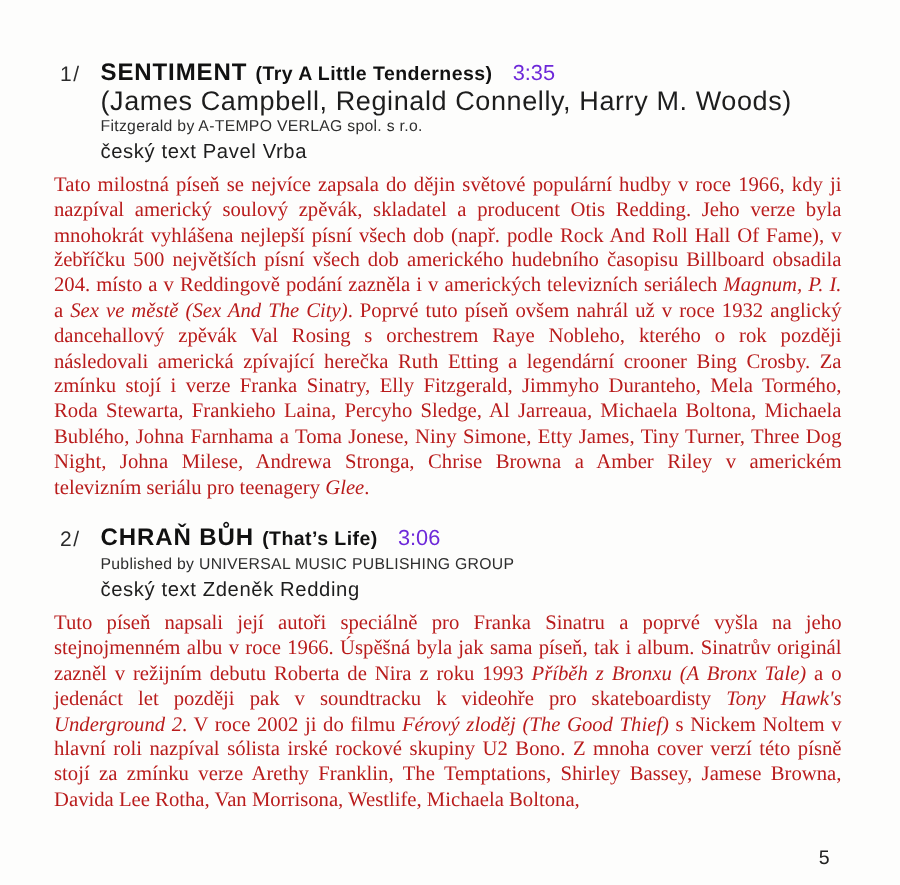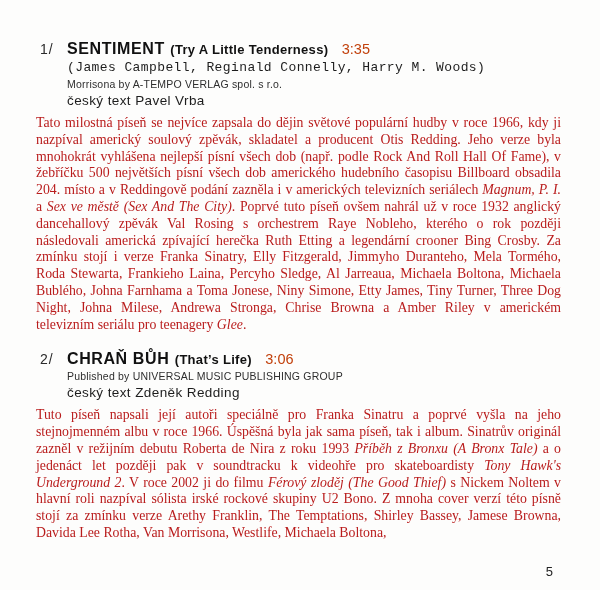--- a/index.html
+++ b/index.html
@@ -45,29 +45,28 @@
   .t-sub {
     font-weight: bold;
     font-size: 13px;
     letter-spacing: 0.3px;
     margin-left: 1px;
     color: #111;
   }
   .t-dur {
     font-size: 14.5px;
     margin-left: 9px;
-    color: #c2410c;
+    color: #6d28d9;
   }
   .t-writers {
-    font-size: 13px;
+    font-size: 18px;
     line-height: 17px;
     margin-top: 1px;
     letter-spacing: 0.4px;
     color: #1d1d1d;
-    font-family: Liberation Mono, monospace;
   }
   .t-pub {
     font-size: 10.5px;
     line-height: 13px;
     margin-top: 2px;
     letter-spacing: 0.2px;
     color: #2e2e2e;
   }
   .t-czech {
     font-size: 13.5px;
@@ -101,21 +100,21 @@
   <section class="track-block">
     <header class="track-heading">
       <span class="t-num">1/</span>
       <div class="t-head-text">
         <div class="t-title-line">
           <span class="t-title">SENTIMENT</span>
           <span class="t-sub">(Try A Little Tenderness)</span>
           <span class="t-dur">3:35</span>
         </div>
         <div class="t-writers">(James Campbell, Reginald Connelly, Harry M. Woods)</div>
-        <div class="t-pub">Morrisona by A-TEMPO VERLAG spol. s r.o.</div>
+        <div class="t-pub">Fitzgerald by A-TEMPO VERLAG spol. s r.o.</div>
         <div class="t-czech">český text Pavel Vrba</div>
       </div>
     </header>
     <p class="desc"><span>Tato milostná píseň se nejvíce zapsala do dějin světové populární hudby v roce 1966, kdy ji nazpíval americký soulový zpěvák, skladatel a producent Otis Redding. Jeho verze byla mnohokrát vyhlášena nejlepší písní všech dob (např. podle Rock And Roll Hall Of Fame), v žebříčku 500 největších písní všech dob amerického hudebního časopisu Billboard obsadila 204. místo a v Reddingově podání zazněla i v amerických televizních seriálech </span><i>Magnum, P. I.</i><span> a </span><i>Sex ve městě (Sex And The City)</i><span>. Poprvé tuto píseň ovšem nahrál už v roce 1932 anglický dancehallový zpěvák Val Rosing s orchestrem Raye Nobleho, kterého o rok později následovali americká zpívající herečka Ruth Etting a legendární crooner Bing Crosby. Za zmínku stojí i verze Franka Sinatry, Elly Fitzgerald, Jimmyho Duranteho, Mela Tormého, Roda Stewarta, Frankieho Laina, Percyho Sledge, Al Jarreaua, Michaela Boltona, Michaela Bublého, Johna Farnhama a Toma Jonese, Niny Simone, Etty James, Tiny Turner, Three Dog Night, Johna Milese, Andrewa Stronga, Chrise Browna a Amber Riley v americkém televizním seriálu pro teenagery </span><i>Glee</i><span>.</span></p>
   </section>
 
   <section class="track-block">
     <header class="track-heading">
       <span class="t-num">2/</span>
       <div class="t-head-text">

